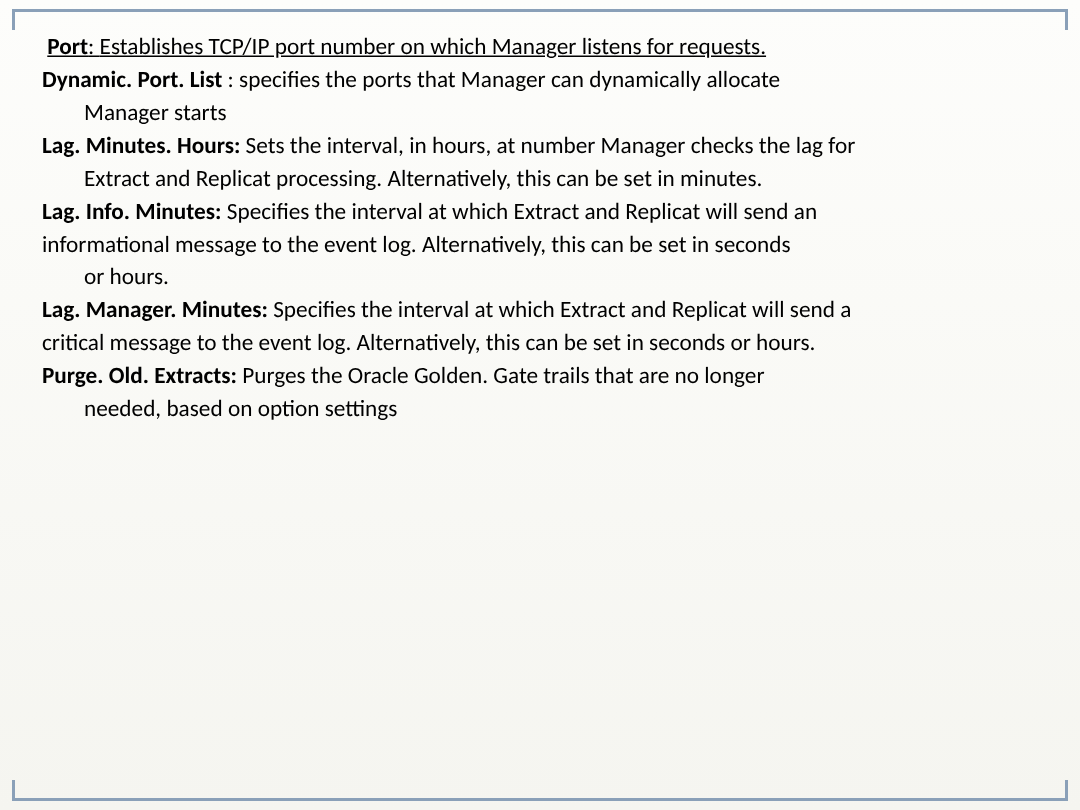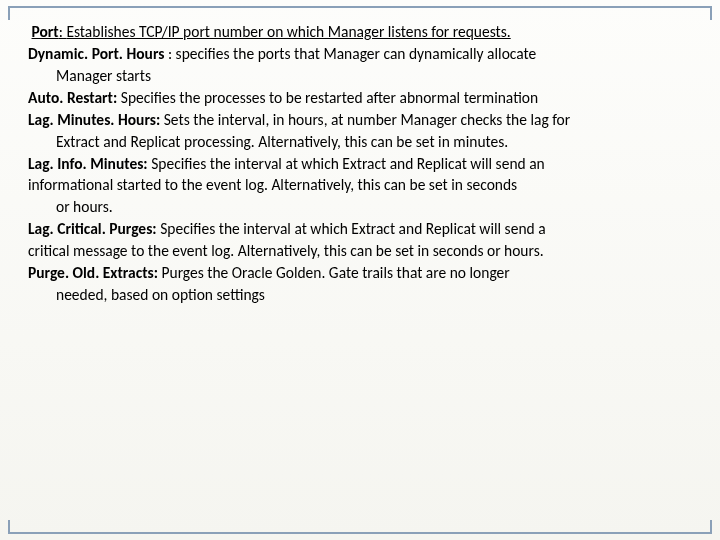--- a/index.html
+++ b/index.html
@@ -69,26 +69,25 @@
 <div class="slide">
   <div class="border-top"></div>
   <div class="border-bottom"></div>
   <div class="corner-tl"></div>
   <div class="corner-tr"></div>
   <div class="corner-bl"></div>
   <div class="corner-br"></div>
 
   <div class="content" id="content">
       <div class="entry">&nbsp;<span class="first-term term">Port</span><span class="first-desc">: </span><span class="first-desc">Establishes TCP/IP port number on which Manager listens for requests.</span></div>
-      <div class="entry"><span class="term">Dynamic. Port. Hours</span><span class=""> : </span><span>specifies the ports that Manager can dynamically allocate</span></div>
+      <div class="entry"><span class="term">Dynamic. Port. List</span><span class=""> : </span><span>specifies the ports that Manager can dynamically allocate</span></div>
       <div class="entry hang"><span>Manager starts</span></div>
-      <div class="entry"><span class="term">Auto. Restart:</span><span class=""> </span><span>Specifies the processes to be restarted after abnormal termination</span></div>
       <div class="entry"><span class="term">Lag. Minutes. Hours:</span><span class=""> </span><span>Sets the interval, in hours, at number Manager checks the lag for</span></div>
       <div class="entry hang"><span>Extract and Replicat processing. Alternatively, this can be set in minutes.</span></div>
       <div class="entry"><span class="term">Lag. Info. Minutes:</span><span class=""> </span><span>Specifies the interval at which Extract and Replicat will send an</span></div>
-      <div class="entry"><span>informational started to the event log. Alternatively, this can be set in seconds</span></div>
+      <div class="entry"><span>informational message to the event log. Alternatively, this can be set in seconds</span></div>
       <div class="entry hang"><span>or hours.</span></div>
-      <div class="entry"><span class="term">Lag. Critical. Purges:</span><span class=""> </span><span>Specifies the interval at which Extract and Replicat will send a</span></div>
+      <div class="entry"><span class="term">Lag. Manager. Minutes:</span><span class=""> </span><span>Specifies the interval at which Extract and Replicat will send a</span></div>
       <div class="entry"><span>critical message to the event log. Alternatively, this can be set in seconds or hours.</span></div>
       <div class="entry"><span class="term">Purge. Old. Extracts:</span><span class=""> </span><span>Purges the Oracle Golden. Gate trails that are no longer</span></div>
       <div class="entry hang"><span>needed, based on option settings</span></div>
     </div>
 </div>
 
 </body></html>

